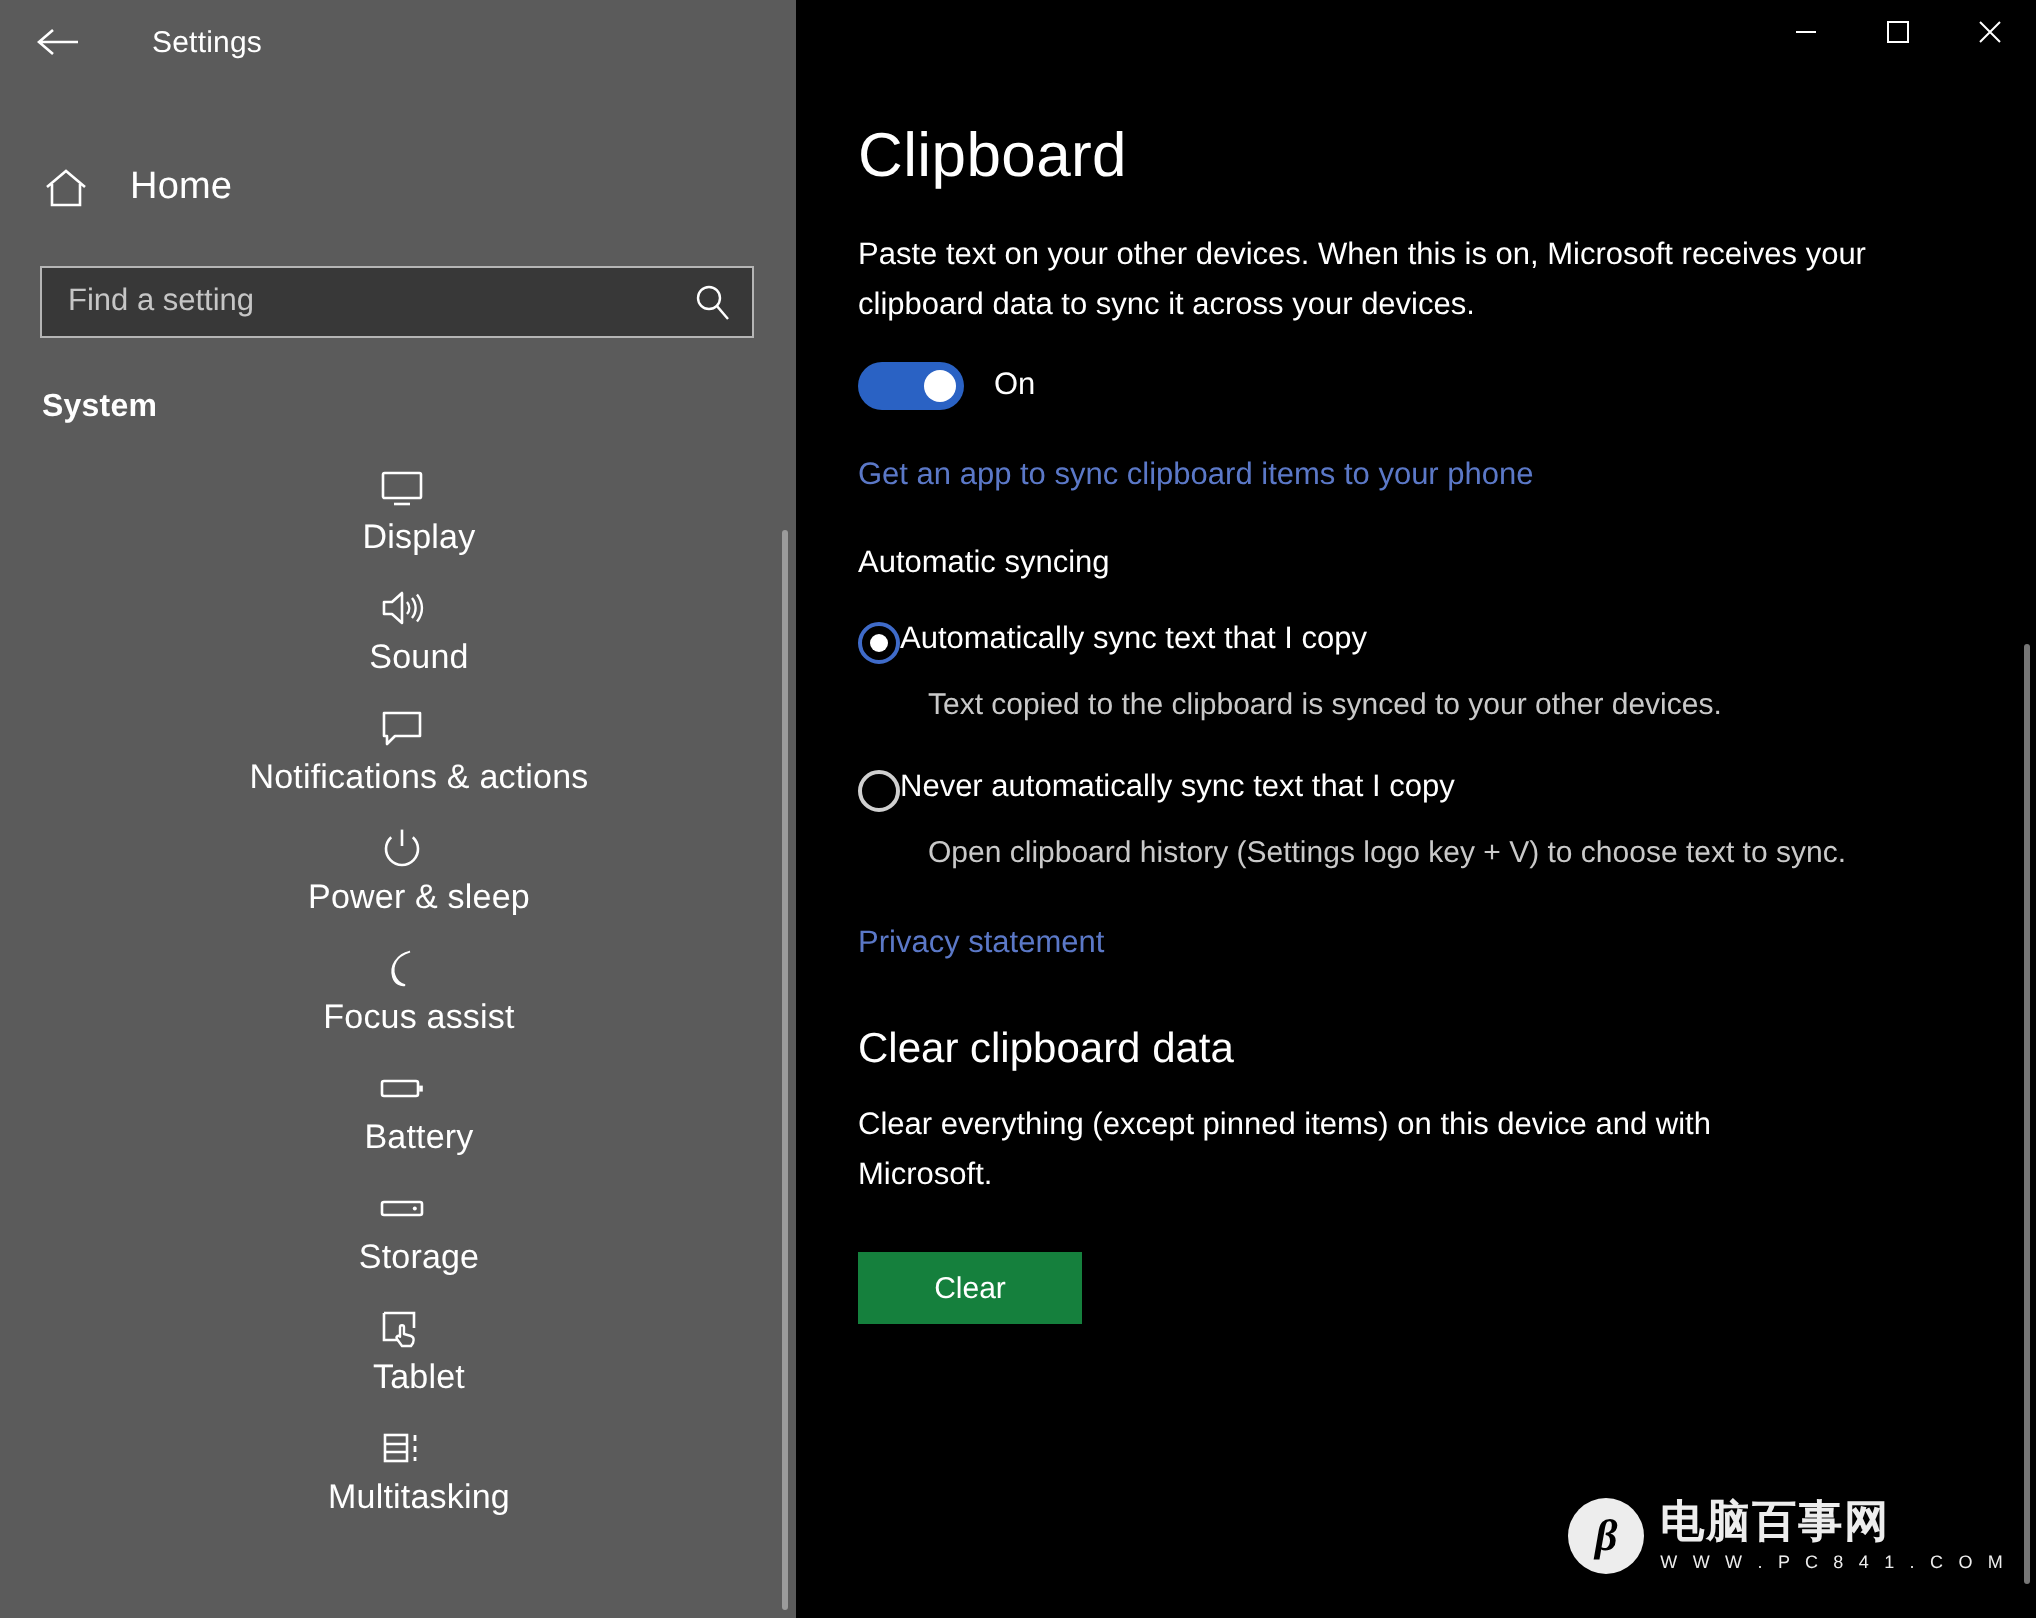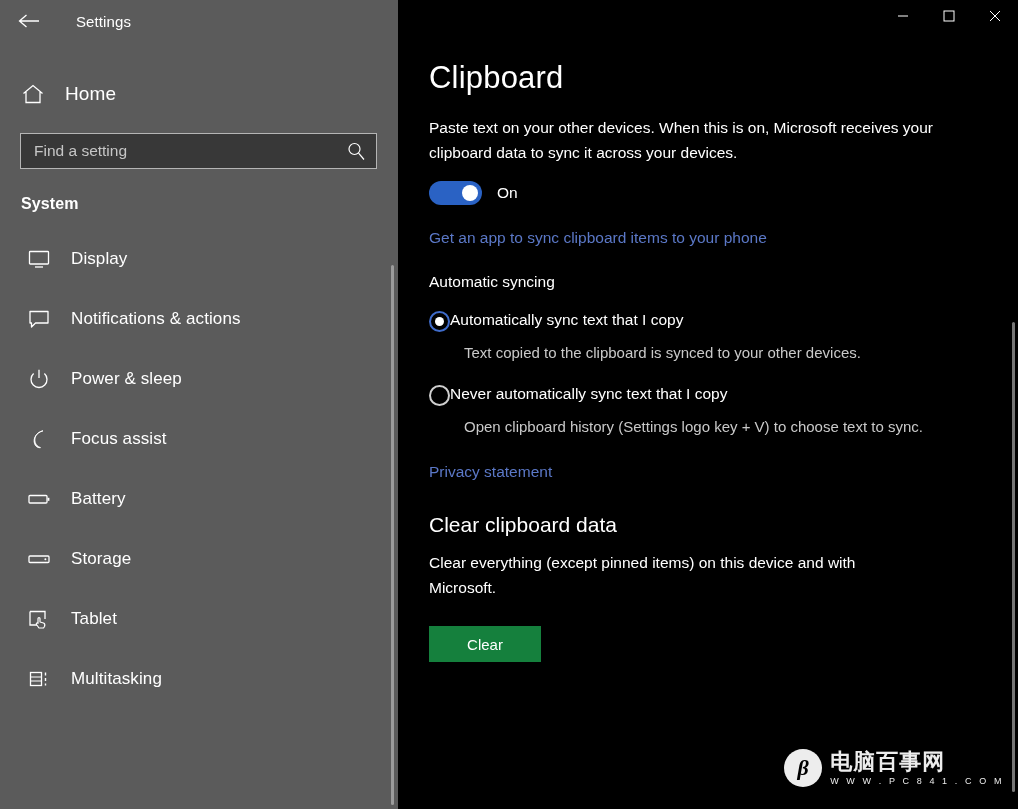--- a/index.html
+++ b/index.html
@@ -108,22 +108,23 @@
     margin-top: 26px;
     letter-spacing: 0.1px;
   }
   .nav-list {
     margin-top: 16px;
   }
   .nav-item {
     display: flex;
     align-items: center;
     height: 60px;
-    padding-left: 24px;
+    padding-left: 4px;
     box-sizing: border-box;
+    flex-direction: column;
   }
   .nav-ico {
     width: 30px;
     min-width: 30px;
     height: 30px;
     display: flex;
     align-items: center;
     justify-content: center;
   }
   .nav-label {
@@ -390,20 +391,31 @@
       <div class="nav-item">
         <span class="nav-ico">
           <svg width="24" height="22" viewBox="0 0 24 22">
             <rect x="2.5" y="3.5" width="19" height="12.5" rx="0.8" fill="none" stroke="#ffffff" stroke-width="1.3"></rect>
             <path d="M8 19 L16 19" stroke="#ffffff" stroke-width="1.3"></path>
           </svg>
         </span>
         <span class="nav-label">Display</span>
       </div>
 
+      <div class="nav-item">
+        <span class="nav-ico">
+          <svg width="24" height="22" viewBox="0 0 24 22">
+            <path d="M3 8 L7 8 L12 3.5 L12 18.5 L7 14 L3 14 Z" fill="none" stroke="#ffffff" stroke-width="1.3" stroke-linejoin="round"></path>
+            <path d="M14.5 8 C16 9.8 16 12.2 14.5 14" fill="none" stroke="#ffffff" stroke-width="1.2"></path>
+            <path d="M17 6 C19.4 9 19.4 13 17 16" fill="none" stroke="#ffffff" stroke-width="1.2"></path>
+            <path d="M19.5 4.2 C22.8 8.4 22.8 13.6 19.5 17.8" fill="none" stroke="#ffffff" stroke-width="1.2"></path>
+          </svg>
+        </span>
+        <span class="nav-label">Sound</span>
+      </div>
 
       <div class="nav-item">
         <span class="nav-ico">
           <svg width="24" height="22" viewBox="0 0 24 22">
             <path d="M3 3.5 L21 3.5 L21 15 L8.5 15 L4.5 19 L4.5 15 L3 15 Z" fill="none" stroke="#ffffff" stroke-width="1.3" stroke-linejoin="round"></path>
           </svg>
         </span>
         <span class="nav-label">Notifications &amp; actions</span>
       </div>
 

